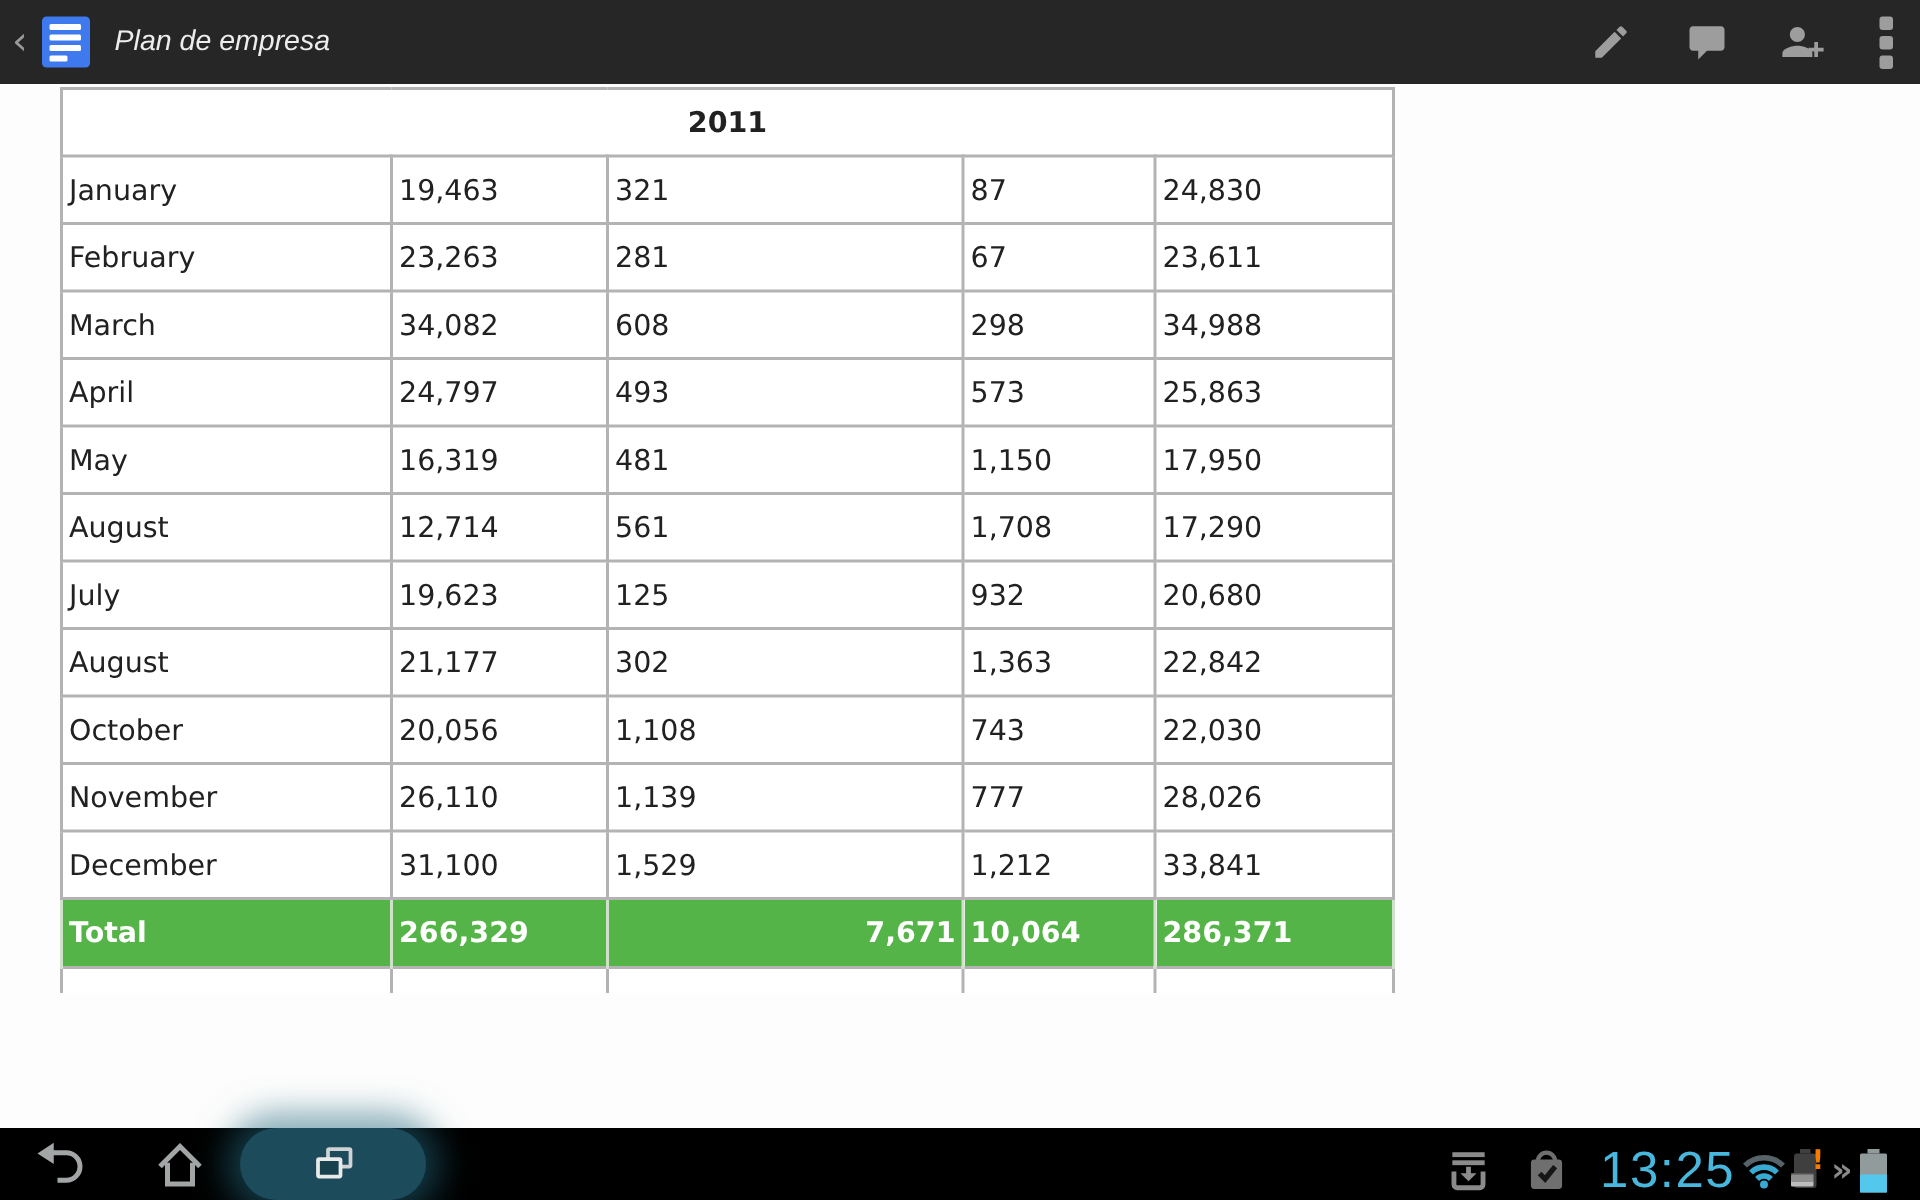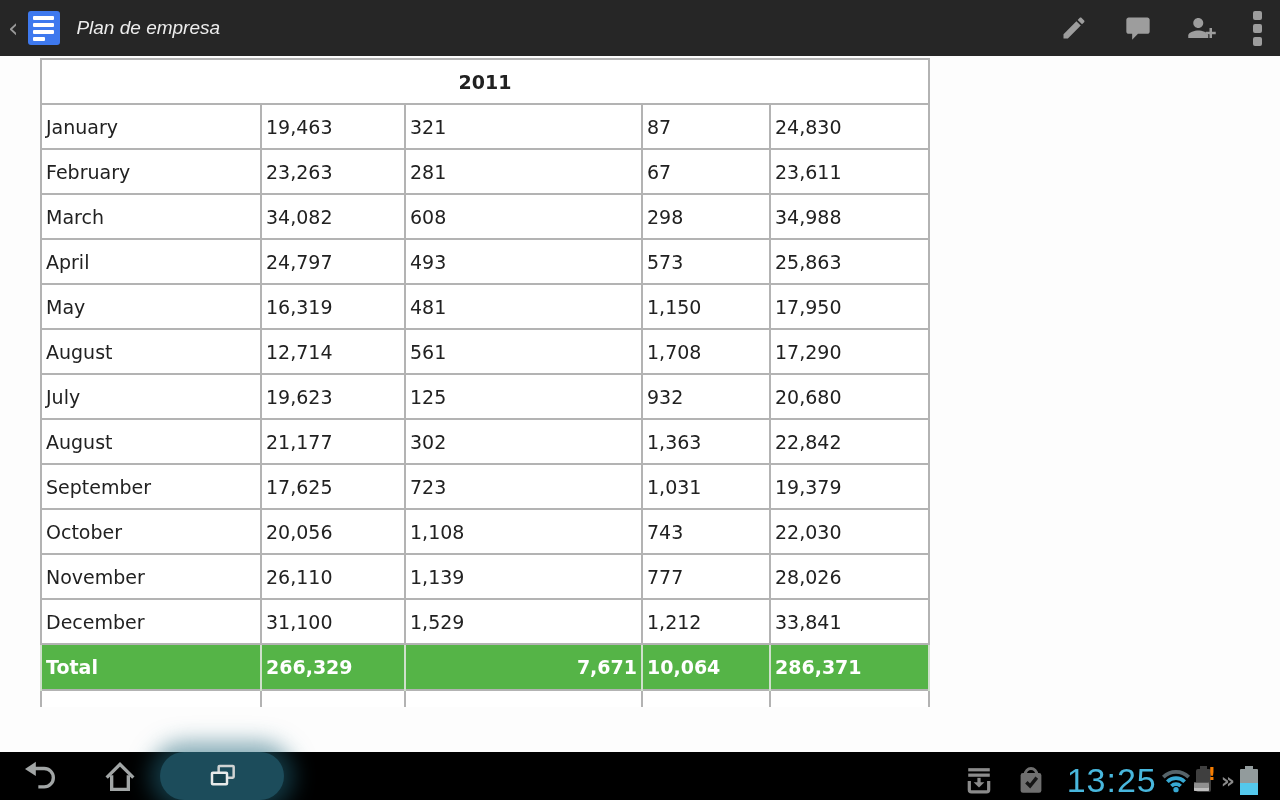--- a/index.html
+++ b/index.html
@@ -165,27 +165,20 @@
       <td>125</td>
       <td>932</td>
       <td>20,680</td>
     </tr>
     <tr>
       <td>August</td>
       <td>21,177</td>
       <td>302</td>
       <td>1,363</td>
       <td>22,842</td>
-    </tr>
-    <tr>
-      <td>September</td>
-      <td>17,625</td>
-      <td>723</td>
-      <td>1,031</td>
-      <td>19,379</td>
     </tr>
     <tr>
       <td>October</td>
       <td>20,056</td>
       <td>1,108</td>
       <td>743</td>
       <td>22,030</td>
     </tr>
     <tr>
       <td>November</td>

